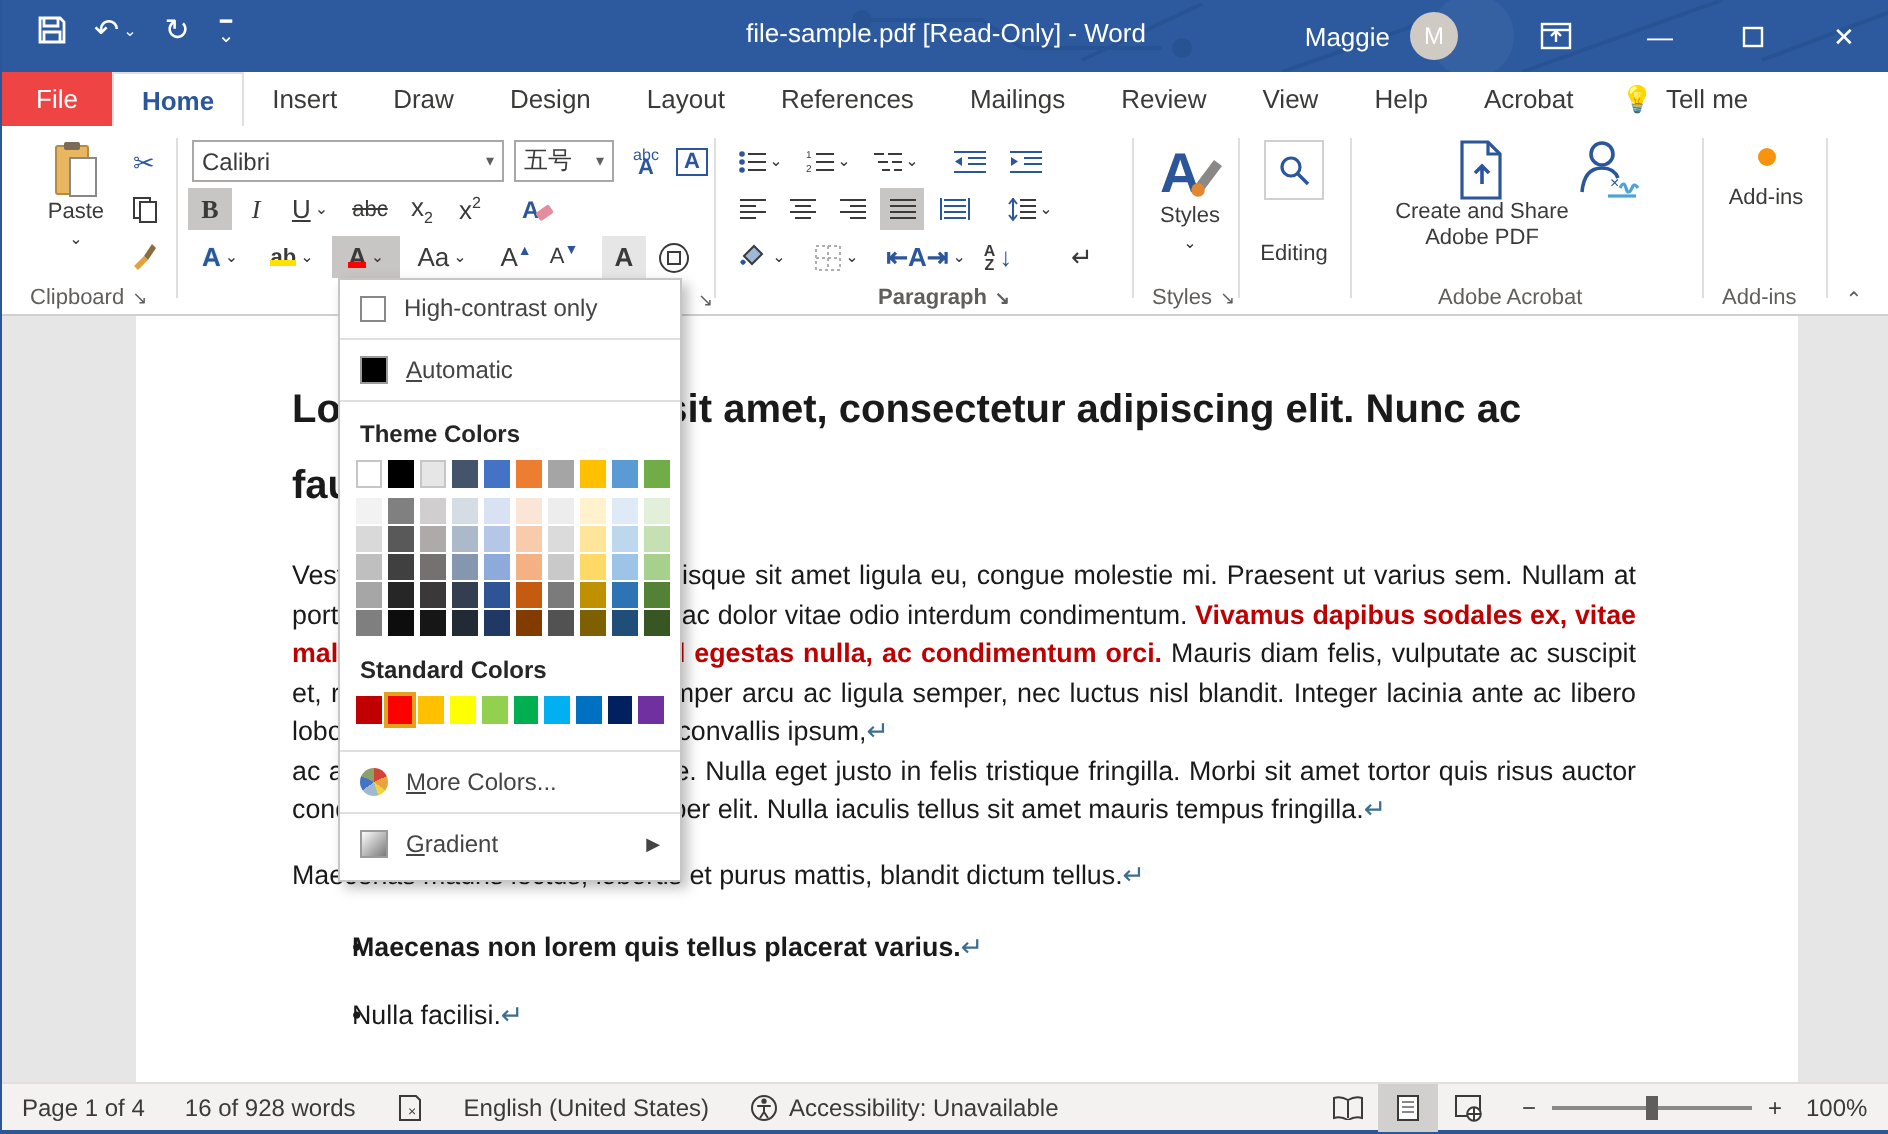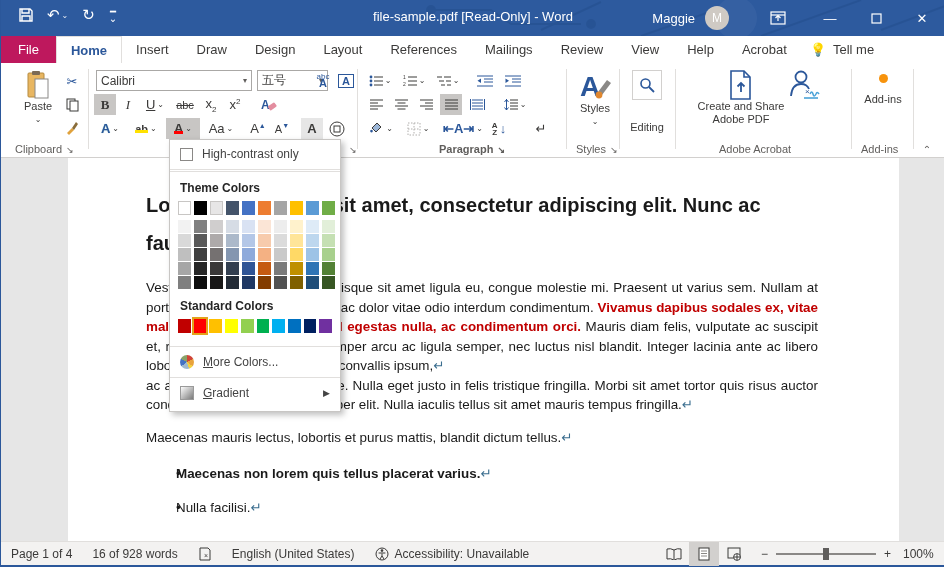--- a/index.html
+++ b/index.html
@@ -24,21 +24,21 @@
   .avatar { width:24px; height:24px; border-radius:50%; background:#cfcac4; color:#fff;
     font-size:12px; display:flex; align-items:center; justify-content:center; margin-right:26px; }
   .winbtn { width:46px; height:36px; display:flex; align-items:center; justify-content:center;
     font-size:13px; }
   .ribbon-display-icon { margin-right:6px; }
 
   
   .tabrow { position:absolute; left:0; top:36px; width:944px; height:27px; background:#fff;
     display:flex; align-items:stretch; font-size:13px; color:#3b3a39; }
   .tab { padding:0 14px; display:flex; align-items:center; white-space:nowrap; }
-  .tab.file { background:#be185d; color:#fff; padding:0 17px; }
+  .tab.file { background:#ef4444; color:#fff; padding:0 17px; }
   .tab.active { color:#2b579a; font-weight:bold; position:relative; background:#fff;
     border:1px solid #e1dfdd; border-bottom:none; }
   .tellme { display:flex; align-items:center; gap:6px; padding:0 10px; }
   .bulb { color:#2b579a; font-size:13px; }
 
   
   .ribbon { position:absolute; left:0; top:63px; width:944px; height:95px; background:#fff;
     border-bottom:1px solid #d2d0ce; font-size:11px; color:#3b3a39; }
   .vsep { position:absolute; top:6px; height:80px; width:1px; background:#e1dfdd; }
   .grouplabel { position:absolute; top:80px; font-size:11px; color:#605e5c; white-space:nowrap; }
@@ -207,21 +207,21 @@
           <path d="M7 7 L11 1 L13 3 L9 9 z" fill="#8a6d3b"></path>
         </svg>
     </div>
     <div class="grouplabel" style="left:14px;"><span>Clipboard</span><span class="launcher">↘</span></div>
     <div class="vsep" style="left:87px;"></div>
 
     <div class="combo" style="left:95px; top:7px; width:156px;">
       <span>Calibri</span>
         <span class="caret2">▾</span>
     </div>
-    <div class="combo" style="left:256px; top:7px; width:71px;">
+    <div class="combo" style="left:256px; top:7px; width:50px;">
       <span>五号</span>
         <span class="caret2">▾</span>
     </div>
     <div class="sbtn" style="left:311px; top:7px; width:22px;">
       <span style="font-size:8px; line-height:7px; text-align:center; color:#2b579a;">abc<br><b style="font-size:11px;">A</b></span>
     </div>
     <div class="sbtn" style="left:334px; top:7px; width:22px;">
       <span style="border:1px solid #2b579a; padding:0 3px; font-size:11px; color:#2b579a;"><b>A</b></span>
     </div>
 
@@ -489,20 +489,24 @@
       </div>
     </div>
   </div>
 
   <div class="dropdown">
     <div class="dd-row">
       <span class="checkbox"></span>
       <span>High-contrast only</span>
     </div>
     <div class="dd-sep"></div>
+    <div class="dd-row">
+      <span class="swatch-lg"></span>
+      <span id="automatic-label"><span class="accel">A</span>utomatic</span>
+    </div>
     <div class="dd-sep"></div>
     <div class="dd-header">Theme Colors</div>
     <div class="swgrid" id="theme-grid">
         <span class="swcol">
           <span class="sw main" style="background: rgb(255, 255, 255); border: 1px solid rgb(200, 198, 196);"></span>
           <span class="sw" style="background: rgb(242, 242, 242);"></span>
           <span class="sw" style="background: rgb(217, 217, 217);"></span>
           <span class="sw" style="background: rgb(191, 191, 191);"></span>
           <span class="sw" style="background: rgb(166, 166, 166);"></span>
           <span class="sw" style="background: rgb(127, 127, 127);"></span>

